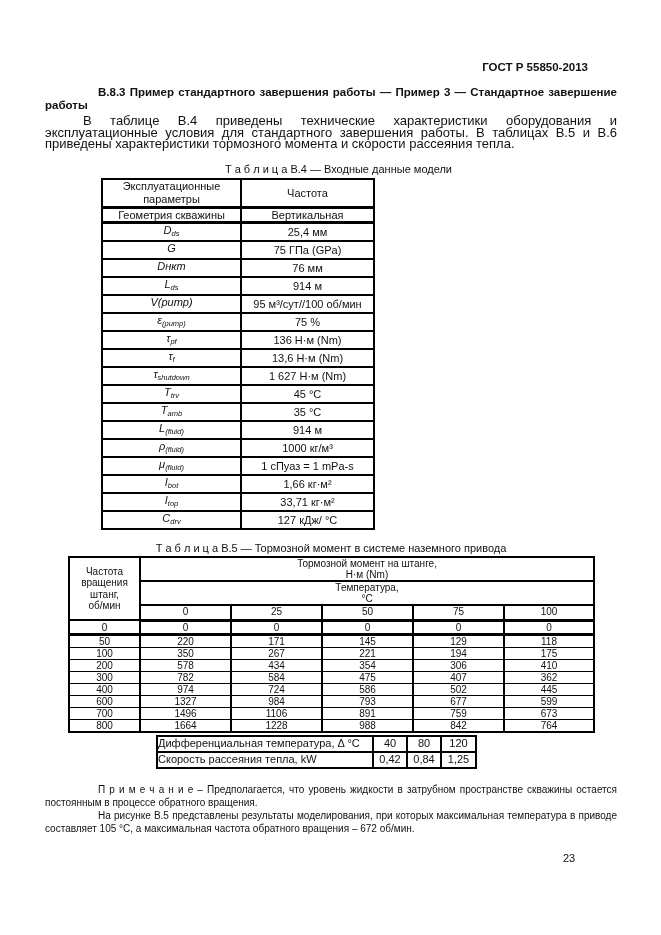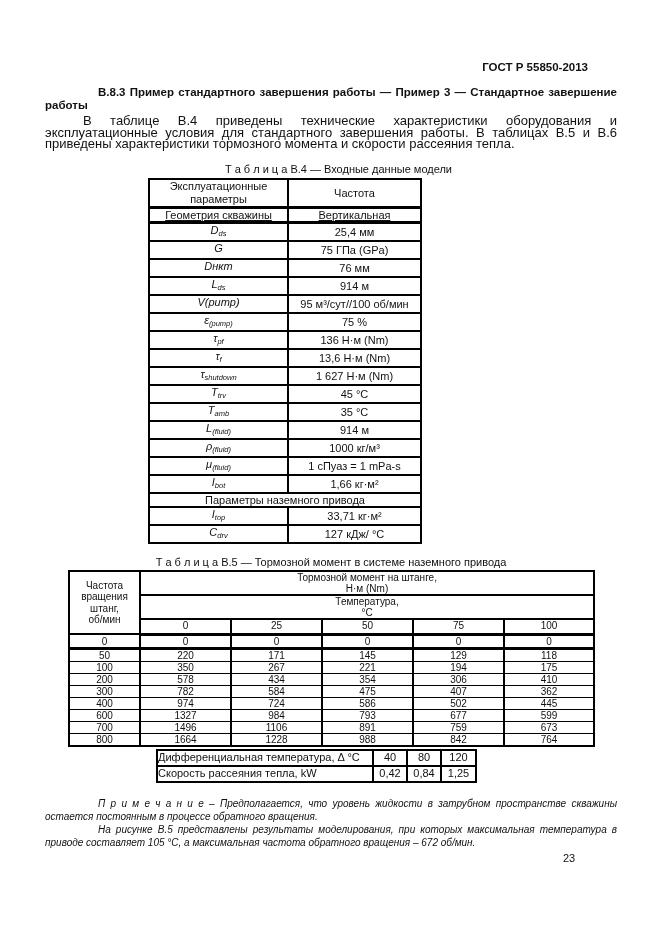--- a/index.html
+++ b/index.html
@@ -20,27 +20,27 @@
 
   .cap { font-size:11px; line-height:13px; }
   .cap-b4 { margin-top:13px; width:272px; margin-left:135px;
     text-align:right; white-space:nowrap; }
   .cap-b5 { margin-top:12px; text-align:center; }
   .cap-b6 { margin-top:11px; text-align:center; }
 
   table { border-collapse:collapse; table-layout:fixed; }
 
   
-  .b4 { margin-left:103px; margin-top:2px; width:272px; font-size:11px;
+  .b4 { margin-left:56px; margin-top:2px; width:272px; font-size:11px;
     border:2px solid #000; }
   .b4 td, .b4 th { border:2px solid #000; text-align:center; padding:0 2px;
     font-weight:normal; overflow:hidden; }
   .b4 th { height:26px; line-height:12.5px; border-bottom:3px solid #000; }
   .b4 td { height:12px; line-height:12px; }
-  .b4 .georow td { border-bottom:3px solid #000;text-decoration:underline; }
+  .b4 .georow td { border-bottom:3px solid #000; }
   .b4 .secrow td { font-weight:normal; }
   .sym { font-style:italic; }
   .sub { font-style:italic; font-size:7.5px; vertical-align:-2px; }
 
   
   .b5 { margin-left:23px; margin-top:1px; width:525px; font-size:10px;
     border:2px solid #000; }
   .b5 td { border-left:2px solid #000; border-right:2px solid #000;
     border-top:1px solid #000; border-bottom:1px solid #000;
     text-align:center; padding:0; overflow:hidden; }
@@ -51,21 +51,21 @@
   .b5 .drow td { height:10.5px; line-height:11px; }
   .pre { white-space:pre-line; }
 
   
   .b6 { margin-left:111px; margin-top:2px; width:319px; font-size:11px;
     border:2px solid #000; }
   .b6 td { border:2px solid #000; height:14px; line-height:13px;
     text-align:center; padding:0 2px; overflow:hidden; }
   .b6 .lbl { text-align:left; padding-left:0; }
 
-  .notes { margin-top:14px; font-size:10px; line-height:13px; text-align:justify;font-style:italic; }
+  .notes { margin-top:14px; font-size:10px; line-height:13px; text-align:justify; }
   .note { margin:0; text-indent:53px; }
 
   .page-number { position:absolute; top:852px; left:563px; font-size:11px; }
 </style>
 </head>
 <body>
 
 <div class="page">
   <div class="content">
 
@@ -143,23 +143,20 @@
         <td><span class="sym">ρ</span><span class="sub">(fluid)</span></td>
         <td>1000 кг/м³</td>
       </tr>
       <tr>
         <td><span class="sym">μ</span><span class="sub">(fluid)</span></td>
         <td>1 сПуаз = 1 mPa-s</td>
       </tr>
       <tr>
         <td><span class="sym">I</span><span class="sub">bot</span></td>
         <td>1,66 кг·м²</td>
-      </tr>
-      <tr class="secrow">
-        <td colspan="2">Параметры наземного привода</td>
       </tr>
       <tr>
         <td><span class="sym">I</span><span class="sub">top</span></td>
         <td>33,71 кг·м²</td>
       </tr>
       <tr>
         <td><span class="sym">C</span><span class="sub">drv</span></td>
         <td>127 кДж/ °С</td>
       </tr>
     </tbody>

